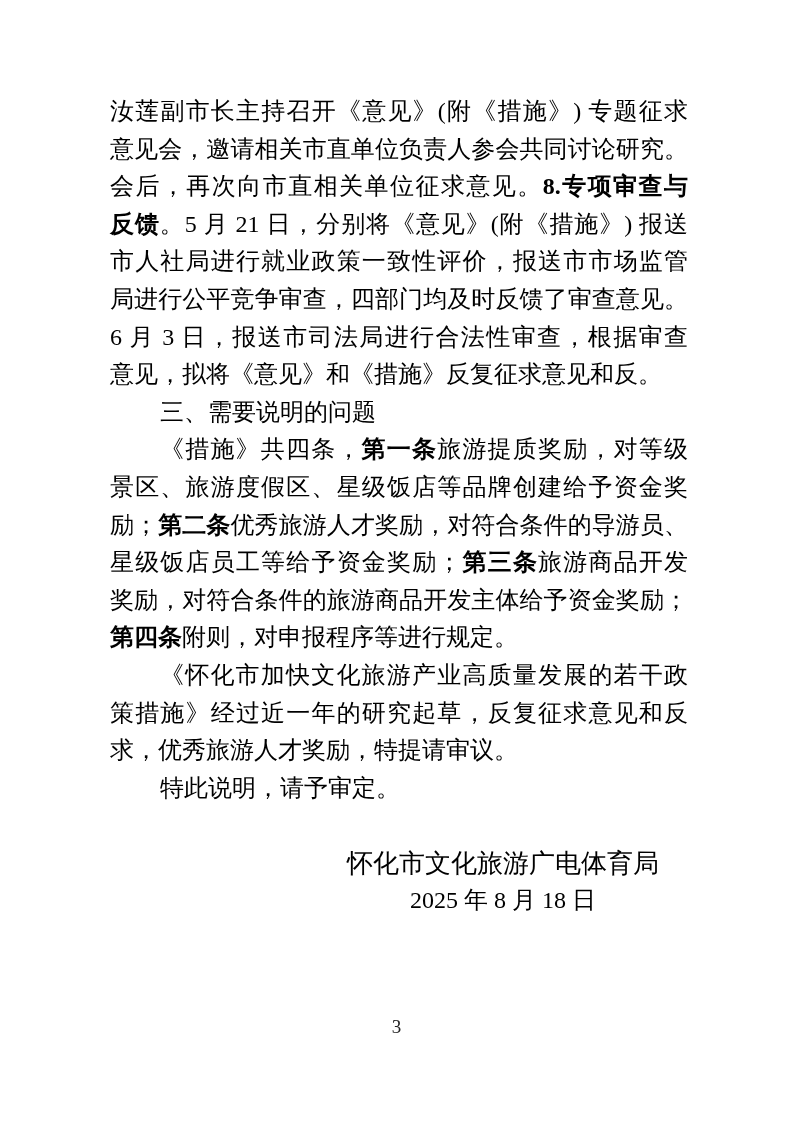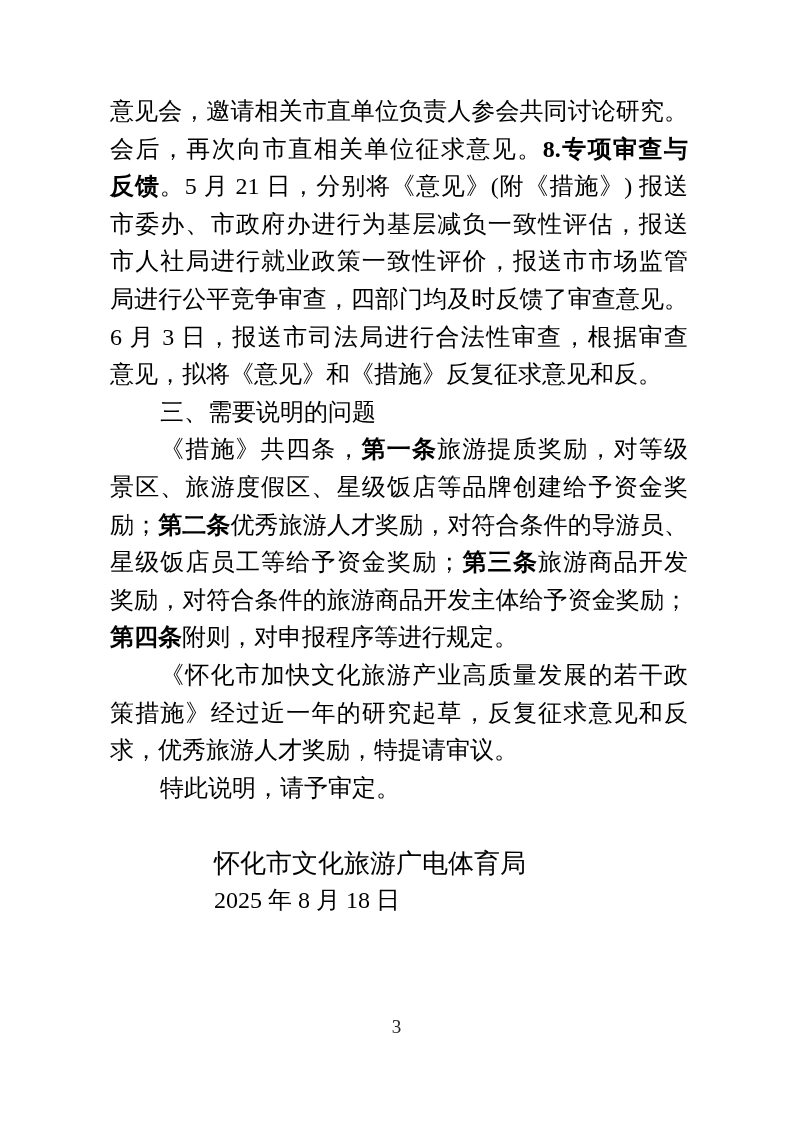--- a/index.html
+++ b/index.html
@@ -35,21 +35,21 @@
   }
   .line.indent {
     text-indent: 50px;
   }
   .line span { color: #000000; }
   .line span.bold { font-weight: 700; }
   .signature-block {
     margin-top: 37.6px;
     position: relative;
     left: 104px;
-    text-align: left;
+    text-align: center;
   }
   .signature-agency {
     font-size: 26px;
     line-height: 37.6px;
     height: 37.6px;
   }
   .signature-date {
     font-size: 24px;
     line-height: 37.6px;
     height: 37.6px;
@@ -63,24 +63,24 @@
     font-size: 19px;
     color: #222222;
   }
 </style>
 </head>
 <body>
 
 <div class="page">
   <div class="content">
     <div>
+        <div class="line full"><span>汝莲副市长主持召开《意见》(附《措施》) 专题征求</span></div>
         <div class="line full"><span>意见会，邀请相关市直单位负责人参会共同讨论研究。</span></div>
         <div class="line full"><span>会后，再次向市直相关单位征求意见。</span><span class="bold">8.专项审查与</span></div>
         <div class="line full"><span class="bold">反馈</span><span>。5 月 21 日，分别将《意见》(附《措施》) 报送</span></div>
-        <div class="line full"><span>市委办、市政府办进行为基层减负一致性评估，报送</span></div>
         <div class="line full"><span>市人社局进行就业政策一致性评价，报送市市场监管</span></div>
         <div class="line full"><span>局进行公平竞争审查，四部门均及时反馈了审查意见。</span></div>
         <div class="line full"><span>6 月 3 日，报送市司法局进行合法性审查，根据审查</span></div>
         <div class="line"><span>意见，拟将《意见》和《措施》反复征求意见和反。</span></div>
         <div class="line indent"><span>三、需要说明的问题</span></div>
         <div class="line full indent"><span>《措施》共四条，</span><span class="bold">第一条</span><span>旅游提质奖励，对等级</span></div>
         <div class="line full"><span>景区、旅游度假区、星级饭店等品牌创建给予资金奖</span></div>
         <div class="line full"><span>励；</span><span class="bold">第二条</span><span>优秀旅游人才奖励，对符合条件的导游员、</span></div>
         <div class="line full"><span>星级饭店员工等给予资金奖励；</span><span class="bold">第三条</span><span>旅游商品开发</span></div>
         <div class="line full"><span>奖励，对符合条件的旅游商品开发主体给予资金奖励；</span></div>

